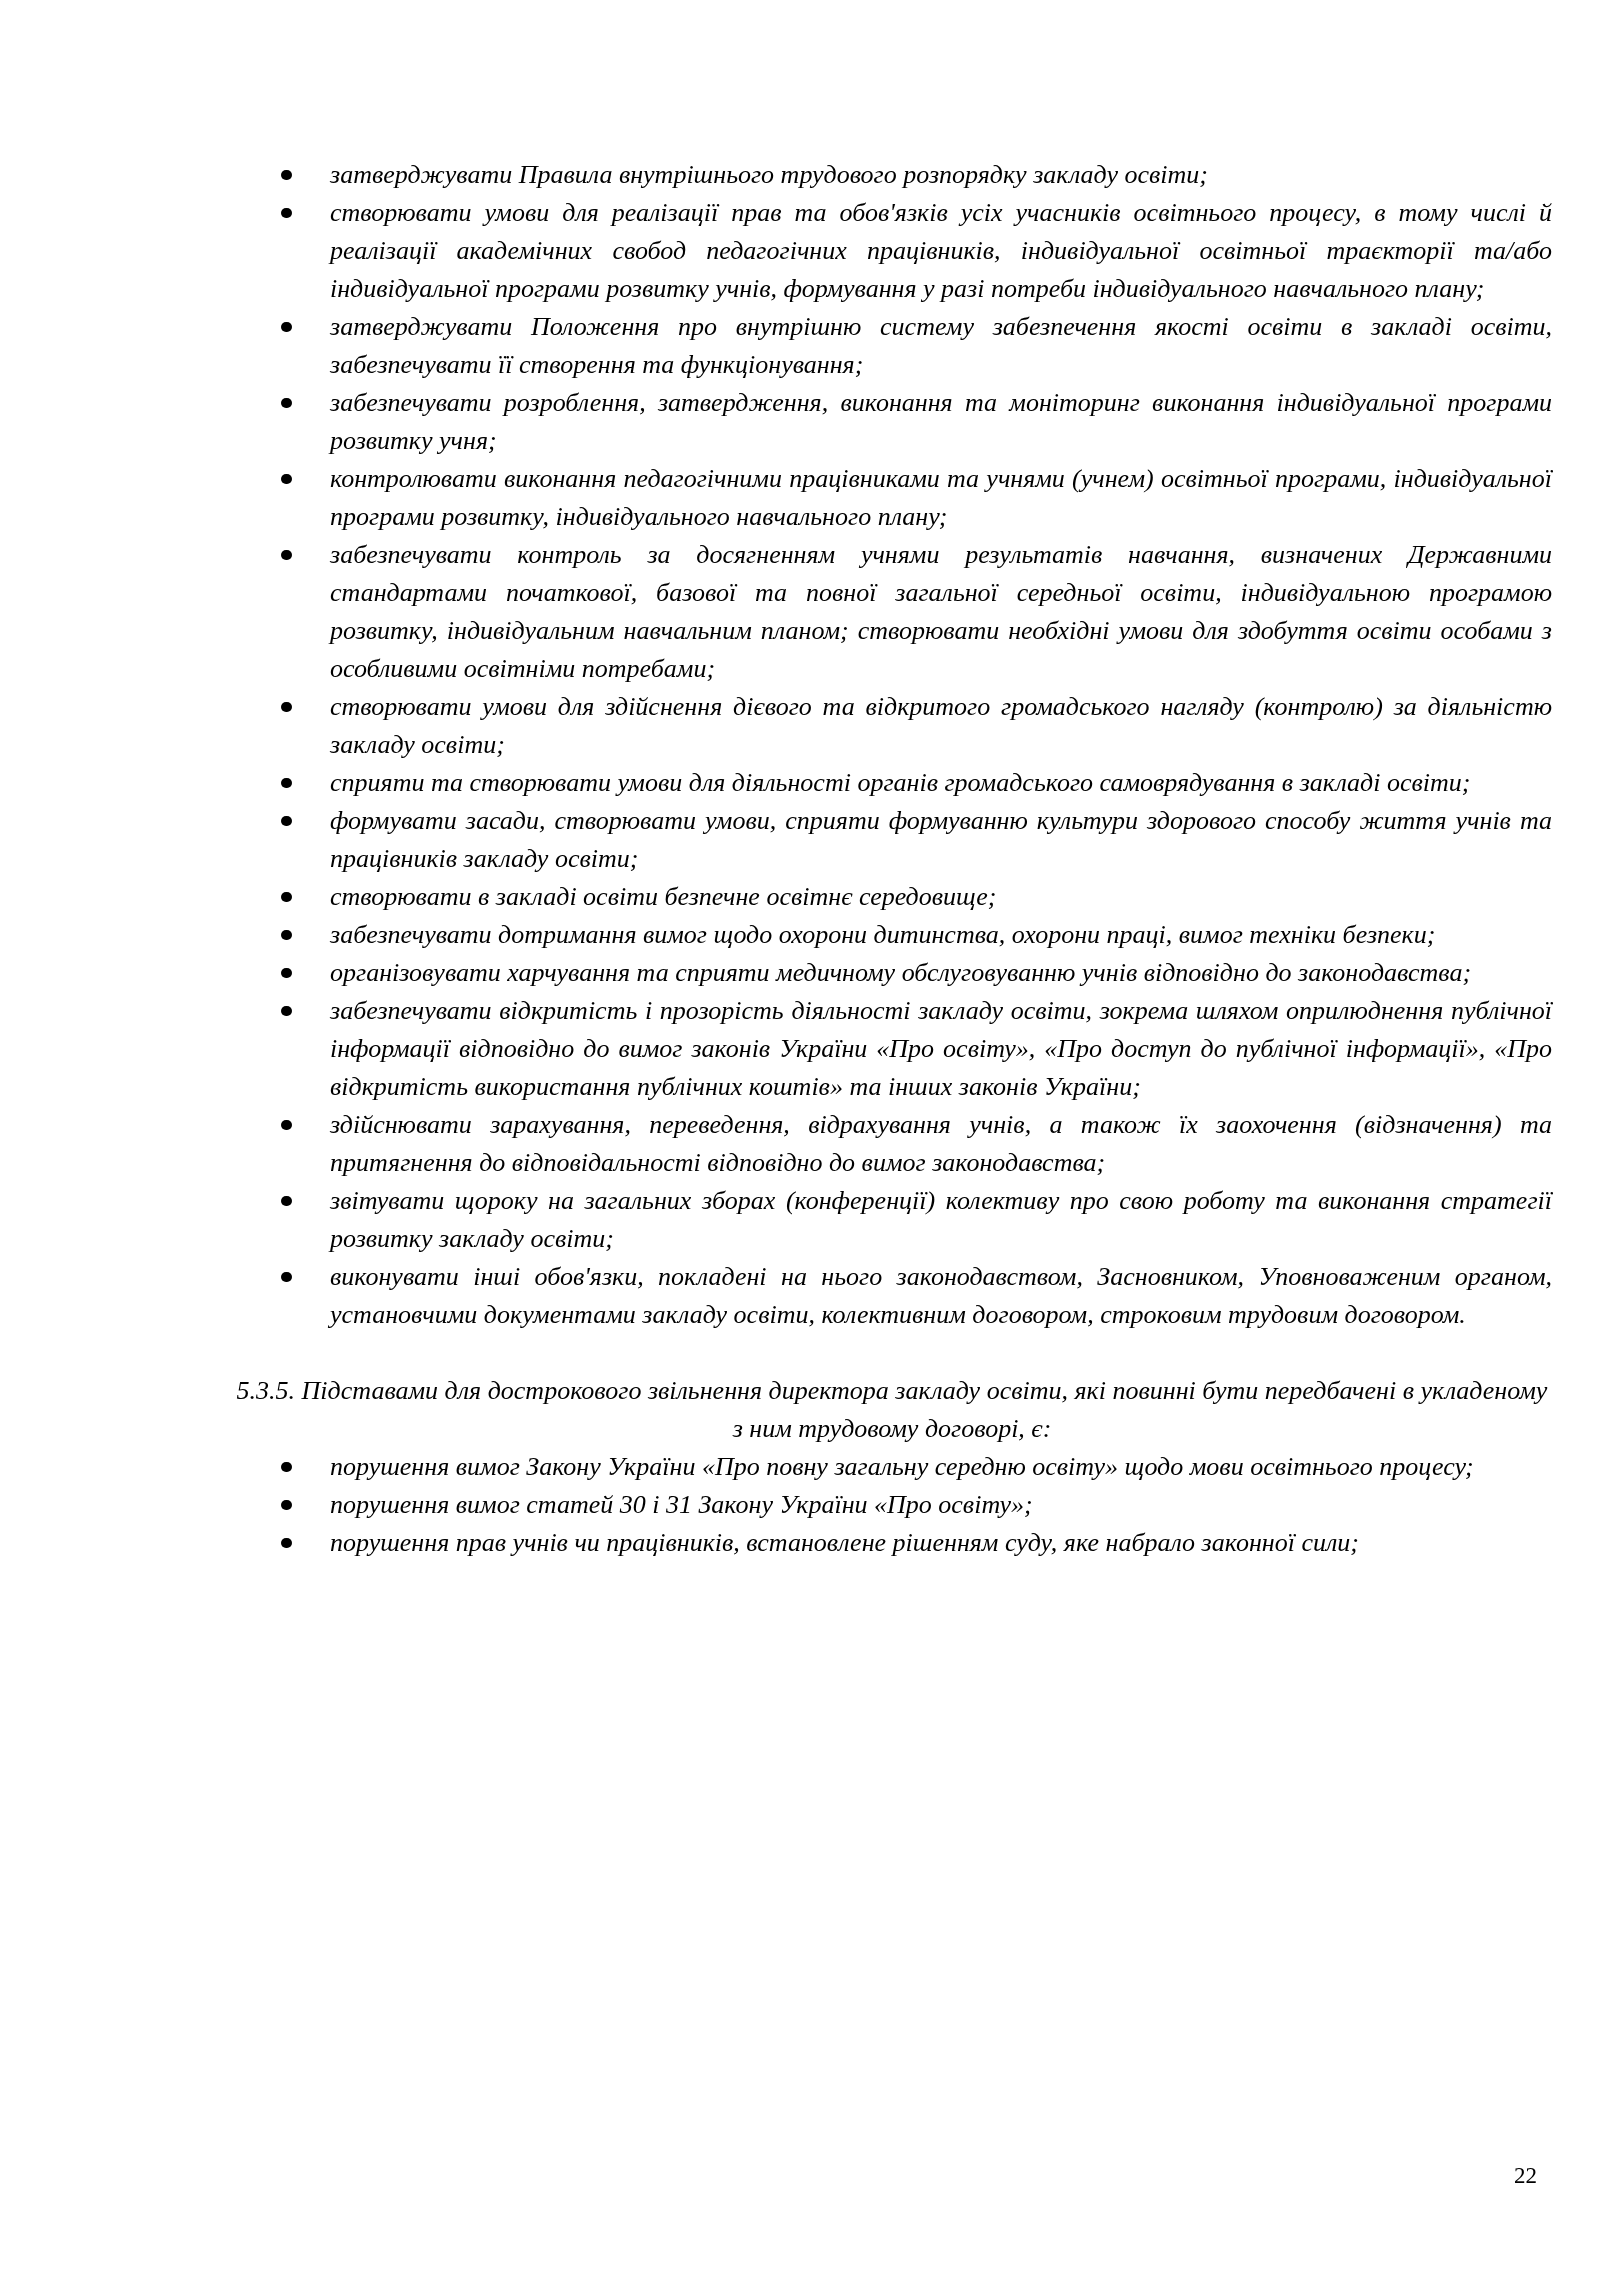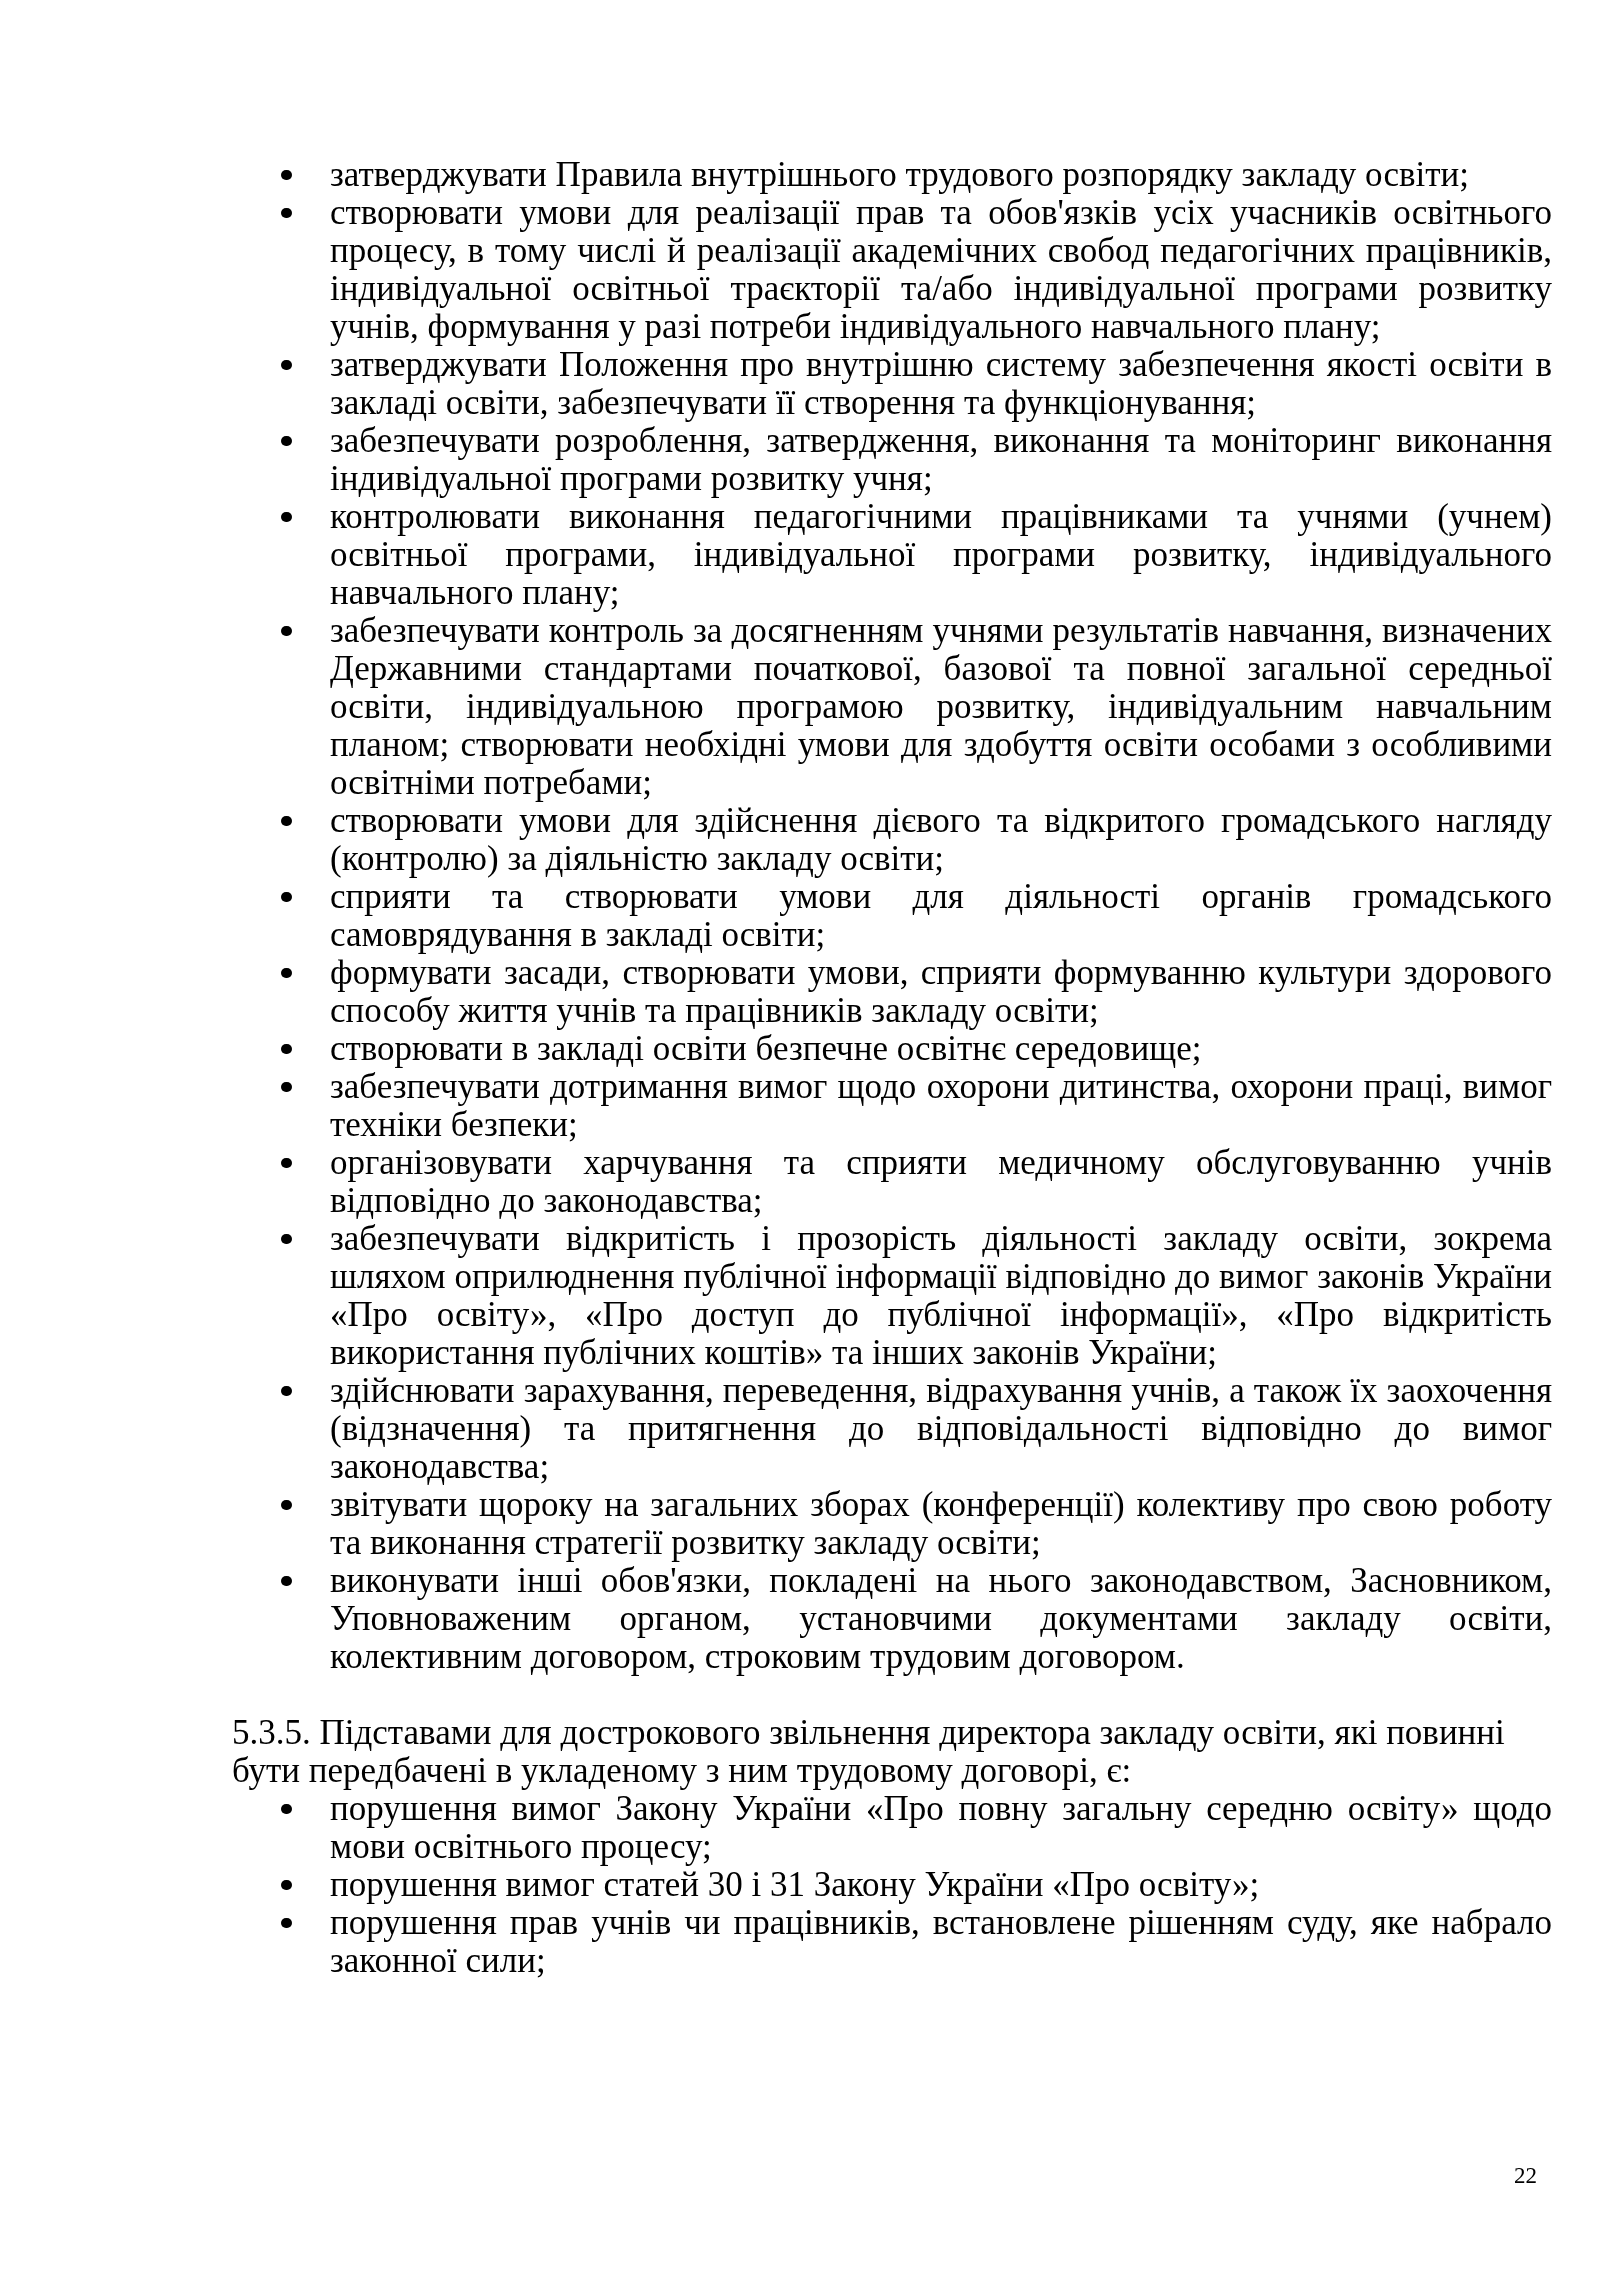--- a/index.html
+++ b/index.html
@@ -13,22 +13,23 @@
       position: relative;
       overflow: hidden;
       font-family: "Liberation Serif", "DejaVu Serif", serif;
       color: #000000;
     }
     .page-content {
       position: absolute;
       left: 232px;
       top: 156px;
       width: 1320px;
-      font-size: 35px;
+      font-size: 26px;
       line-height: 38px;
+      font-style: italic;
     }
     ul.bullets {
       list-style: none;
       margin: 0;
       padding: 0 0 0 98px;
     }
     ul.bullets li {
       position: relative;
       text-align: justify;
       text-align-last: left;
@@ -45,21 +46,21 @@
       position: absolute;
       left: 0;
       top: 13.7px;
       width: 10.5px;
       height: 10.5px;
       border-radius: 50%;
       background: #000;
     }
     .section-para {
       margin: 38px 0 0 0;
-      text-align: left;
+      text-align: center;
     }
     .page-number {
       position: absolute;
       left: 1514px;
       top: 2157px;
       font-size: 23px;
       line-height: 38px;
     }
   </style>
 </head>

